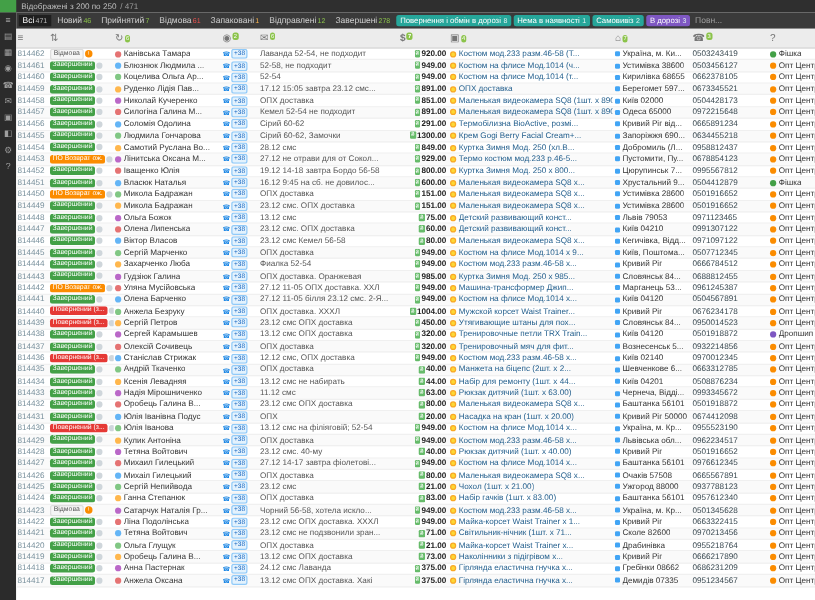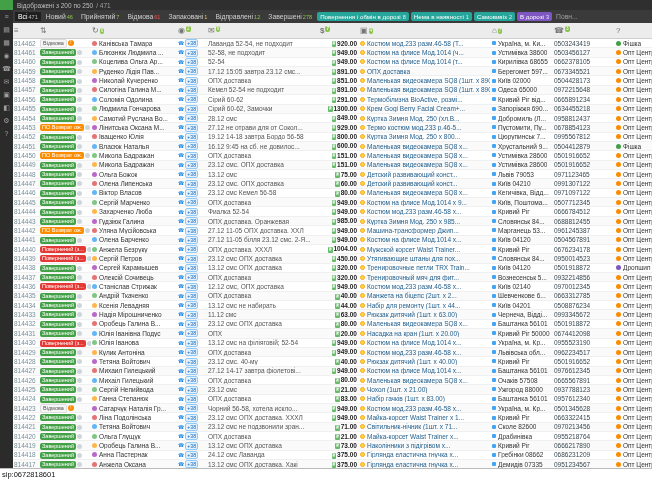--- a/index.html
+++ b/index.html
@@ -1270,16 +1270,13 @@
             </div>
             <div class="cell col-phone">0951234567</div>
             <div class="cell col-source">
               <span class="srcdot" style="background: rgb(251, 140, 0);"></span>
               <span class="txt">Опт Центр</span>
             </div>
           </div>
         </div>
     </div>
   </div>
-  <div class="statusbar">
-    <span>sip:0672818601</span>
-  </div>
 </div>
 
 </body></html>

